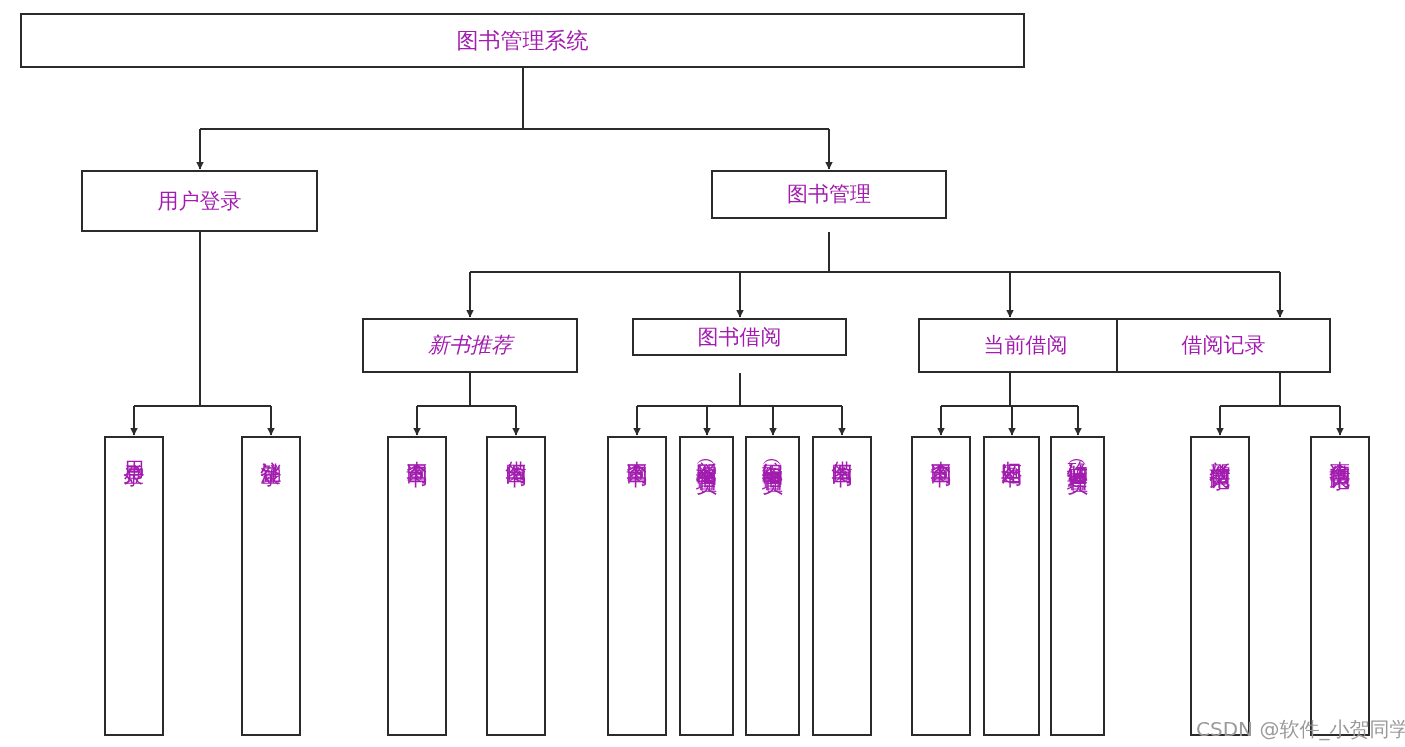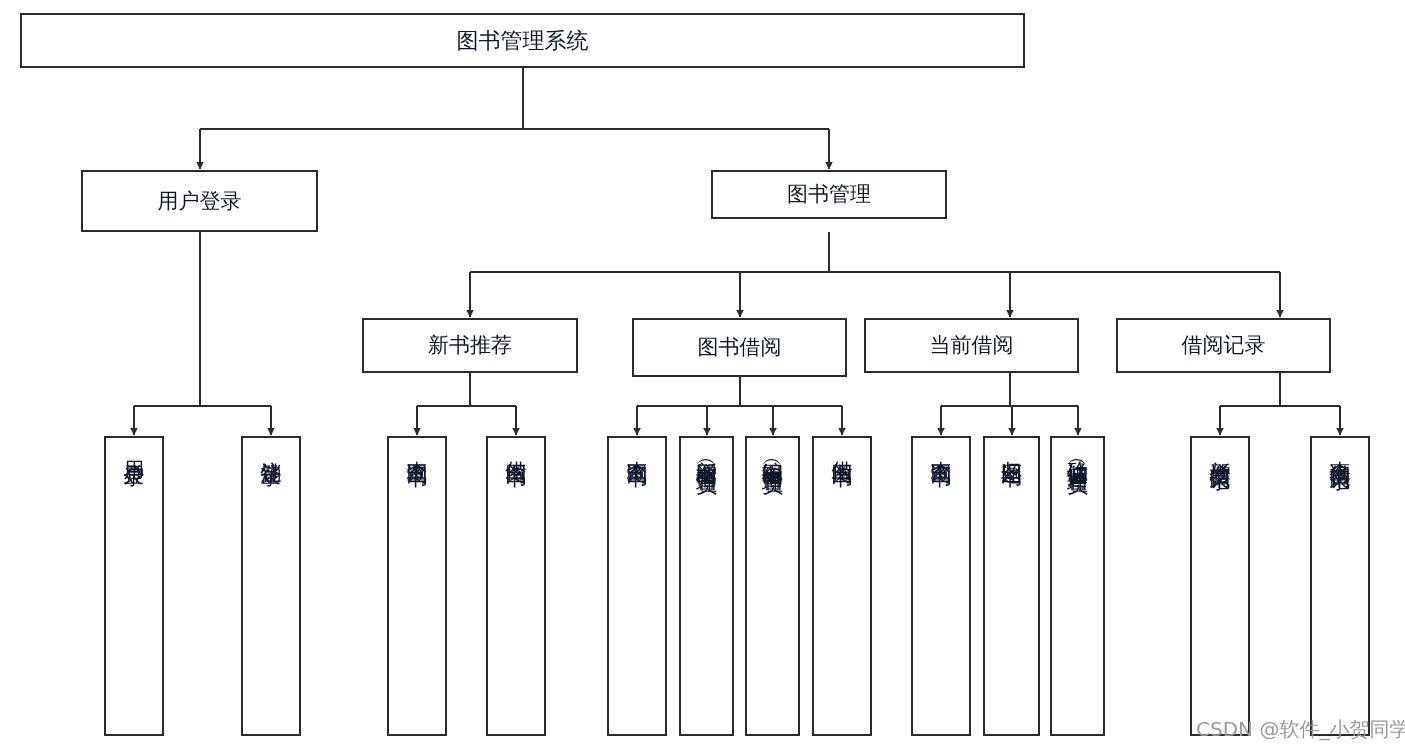--- a/index.html
+++ b/index.html
@@ -31,21 +31,21 @@
     position: absolute;
     box-sizing: border-box;
     background: #ffffff;
     border: 2px solid #2b2b2b;
     display: flex;
     align-items: center;
     justify-content: center;
     overflow: hidden;
   }
   .node .node-label {
-    color: #0f172a;
+    color: #a21caf;
     text-align: center;
     line-height: 1.18;
     white-space: pre;
   }
   .node.horizontal .node-label {
     font-size: 21px;
     writing-mode: horizontal-tb;
   }
   .node.vertical {
     align-items: flex-start;
@@ -118,27 +118,27 @@
   <div id="node-layer">
       <div class="node horizontal root" style="left: 20px; top: 13px; width: 1005px; height: 55px;">
         <span class="node-label">图书管理系统</span>
       </div>
       <div class="node horizontal" style="left: 81px; top: 170px; width: 237px; height: 62px;">
         <span class="node-label">用户登录</span>
       </div>
       <div class="node horizontal" style="left: 711px; top: 170px; width: 236px; height: 49px;">
         <span class="node-label">图书管理</span>
       </div>
-      <div class="node horizontal" style="left: 362px; top: 318px; width: 216px; height: 55px;">
+      <div class="node horizontal" style="left: 362px; top: 318px; width: 216px; height: 55px; font-style: italic;">
         <span class="node-label">新书推荐</span>
       </div>
-      <div class="node horizontal" style="left: 632px; top: 318px; width: 215px; height: 59px;">
+      <div class="node horizontal" style="left: 632px; top: 318px; width: 215px; height: 38px;">
         <span class="node-label">图书借阅</span>
       </div>
-      <div class="node horizontal" style="left: 864px; top: 318px; width: 215px; height: 55px;">
+      <div class="node horizontal" style="left: 918px; top: 318px; width: 215px; height: 55px;">
         <span class="node-label">当前借阅</span>
       </div>
       <div class="node horizontal" style="left: 1116px; top: 318px; width: 215px; height: 55px;">
         <span class="node-label">借阅记录</span>
       </div>
       <div class="node vertical" style="left: 104px; top: 436px; width: 60px; height: 300px;">
         <span class="node-label">用户登录</span>
       </div>
       <div class="node vertical" style="left: 241px; top: 436px; width: 60px; height: 300px;">
         <span class="node-label">注销登录</span>

